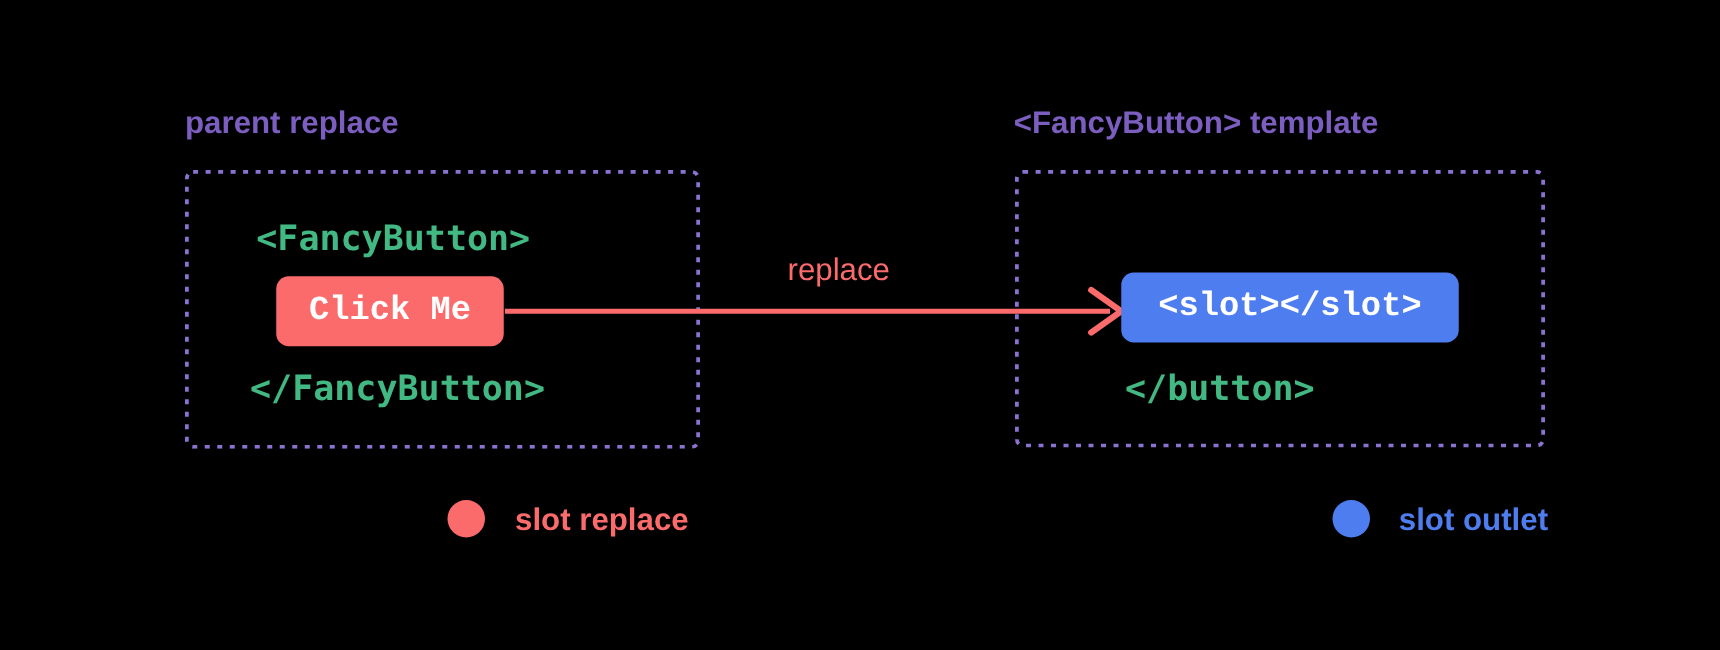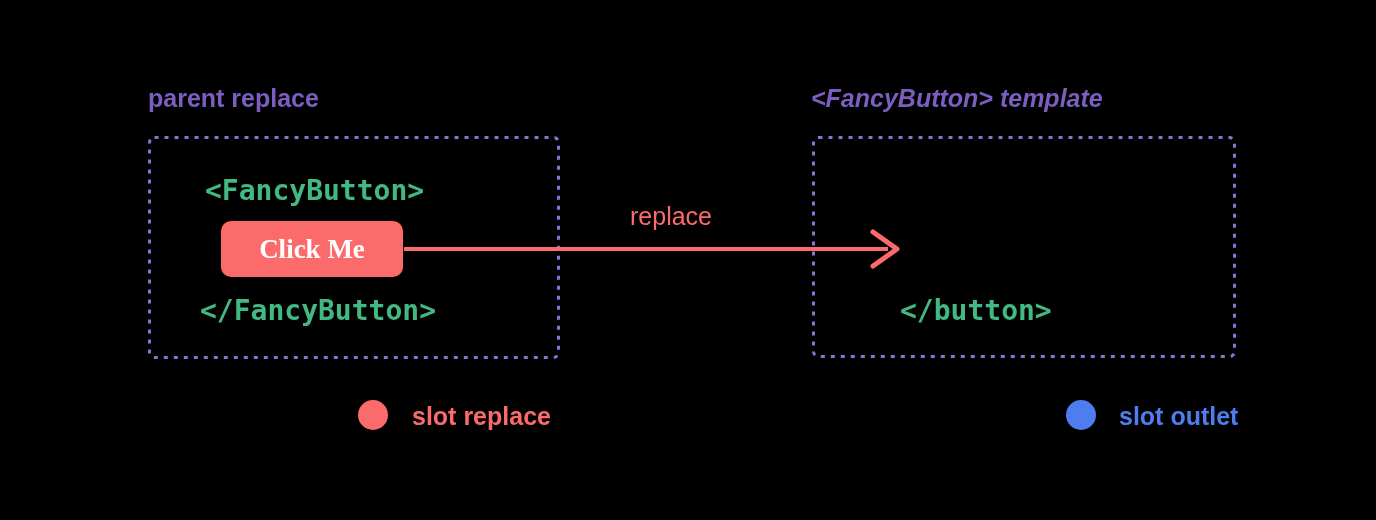--- a/index.html
+++ b/index.html
@@ -13,21 +13,21 @@
   }
   .panel-title {
     position: absolute;
     top: 84px;
     font-size: 25px;
     font-weight: bold;
     color: var(--title_purple, #7c5dc0);
     white-space: nowrap;
   }
   .title-left  { left: 148px; }
-  .title-right { left: 811px; font-style: italic; }
+  .title-right { left: 811px; }
 
   .dashed-box { position: absolute; top: 136px; }
   .box-left  { left: 148px; }
   .box-right { left: 812px; }
   .dash-rect {
     fill: none;
     stroke: var(--border_purple, #8b72d1);
     stroke-width: 3;
     stroke-dasharray: 4 6;
   }
@@ -43,21 +43,21 @@
   .open-left   { left: 205px; top: 174px; }
   .close-left  { left: 200px; top: 294px; }
   .open-right  { left: 900px; top: 174px; }
   .close-right { left: 900px; top: 294px; }
 
   .chip {
     position: absolute;
     display: flex;
     align-items: center;
     justify-content: center;
-    font-family: Liberation Serif, serif;
+    font-family: Liberation Mono, monospace;
     font-weight: bold;
     font-size: 27px;
     color: var(--white, #fff);
     border-radius: 10px;
     white-space: nowrap;
   }
   .chip-coral { left: 221px; top: 221px; width: 182px; height: 56px; background: var(--coral, #fc6b6b); }
   .chip-blue  { left: 897px; top: 218px; width: 270px; height: 56px; background: var(--blue, #4e7df0); }
 
   .arrow-label {
@@ -125,20 +125,21 @@
     <path class="arrow-head" d="M469 5 L493 22 L469 39"></path>
   </svg>
 
   <div class="panel-title title-right">&lt;FancyButton&gt; template</div>
 
   <svg class="dashed-box box-right" width="424" height="222" viewBox="0 0 424 222">
     <rect class="dash-rect" x="1.5" y="1.5" width="421" height="219" rx="5"></rect>
   </svg>
 
 
+  <div class="chip chip-blue">&lt;slot&gt;&lt;/slot&gt;</div>
 
   <div class="code close-right">&lt;/button&gt;</div>
 
   <div class="legend-dot dot-coral"></div>
   <div class="legend-label label-coral">slot replace</div>
 
   <div class="legend-dot dot-blue"></div>
   <div class="legend-label label-blue">slot outlet</div>
 
 </div>

